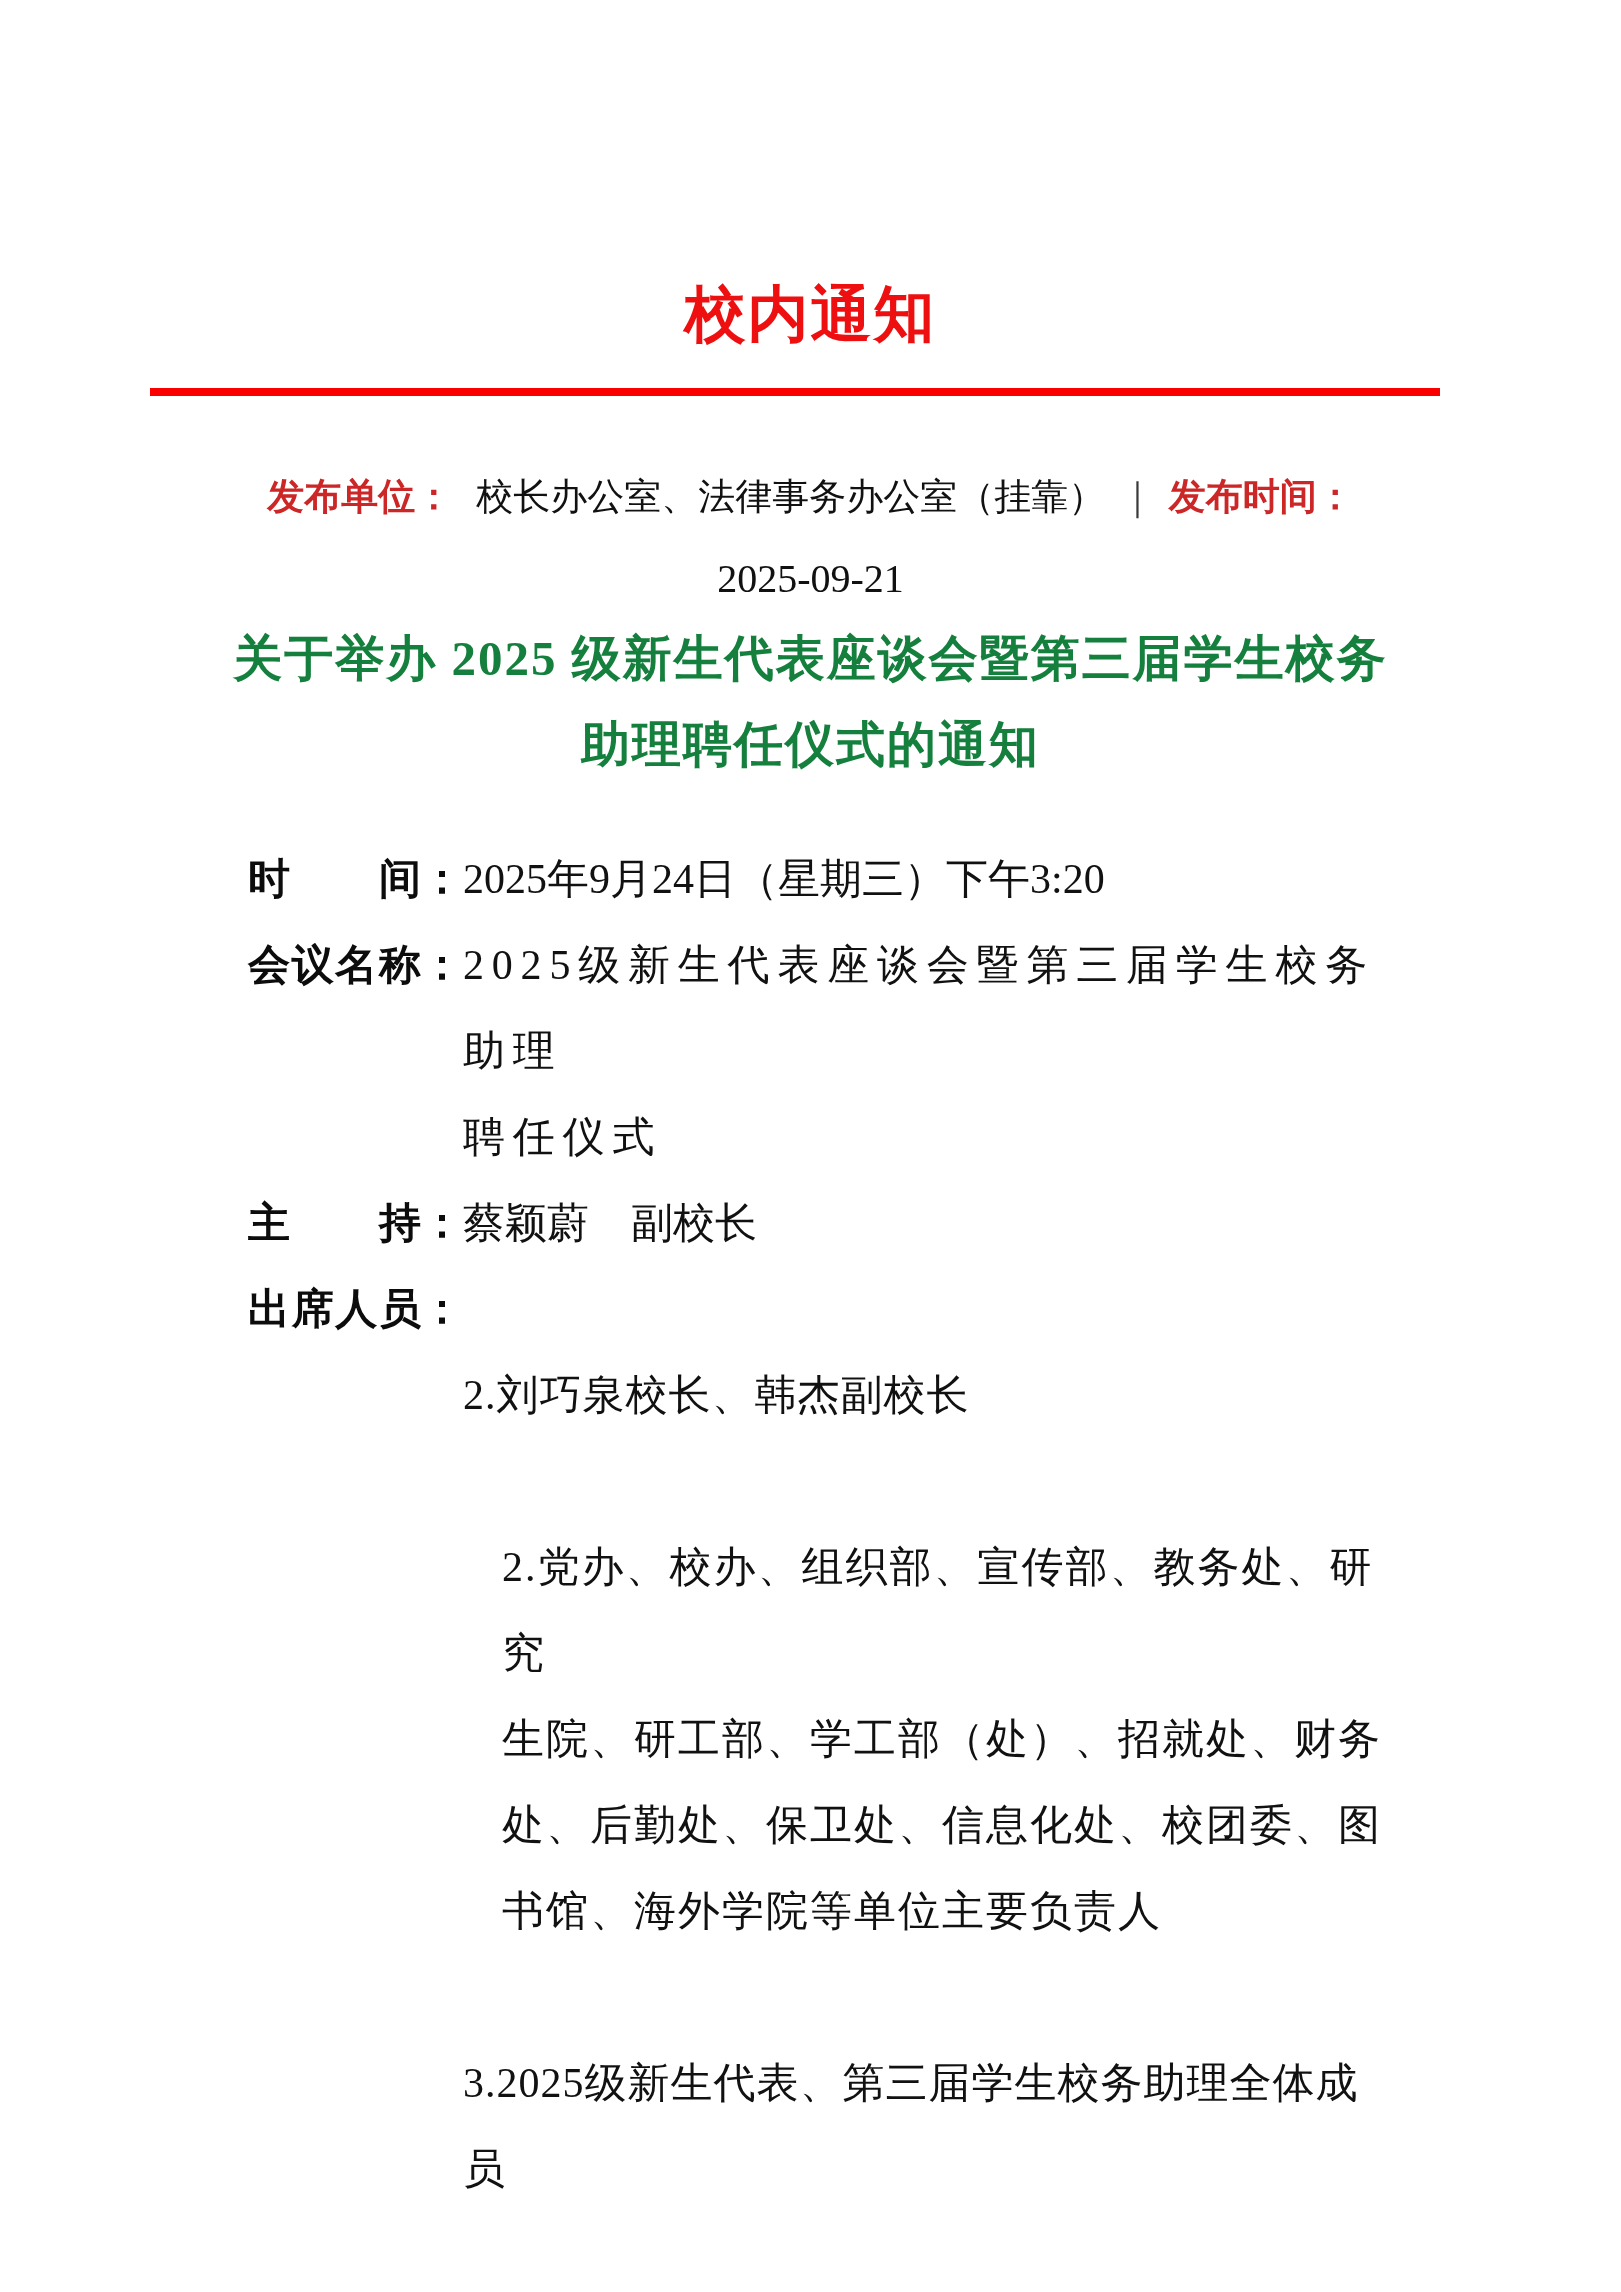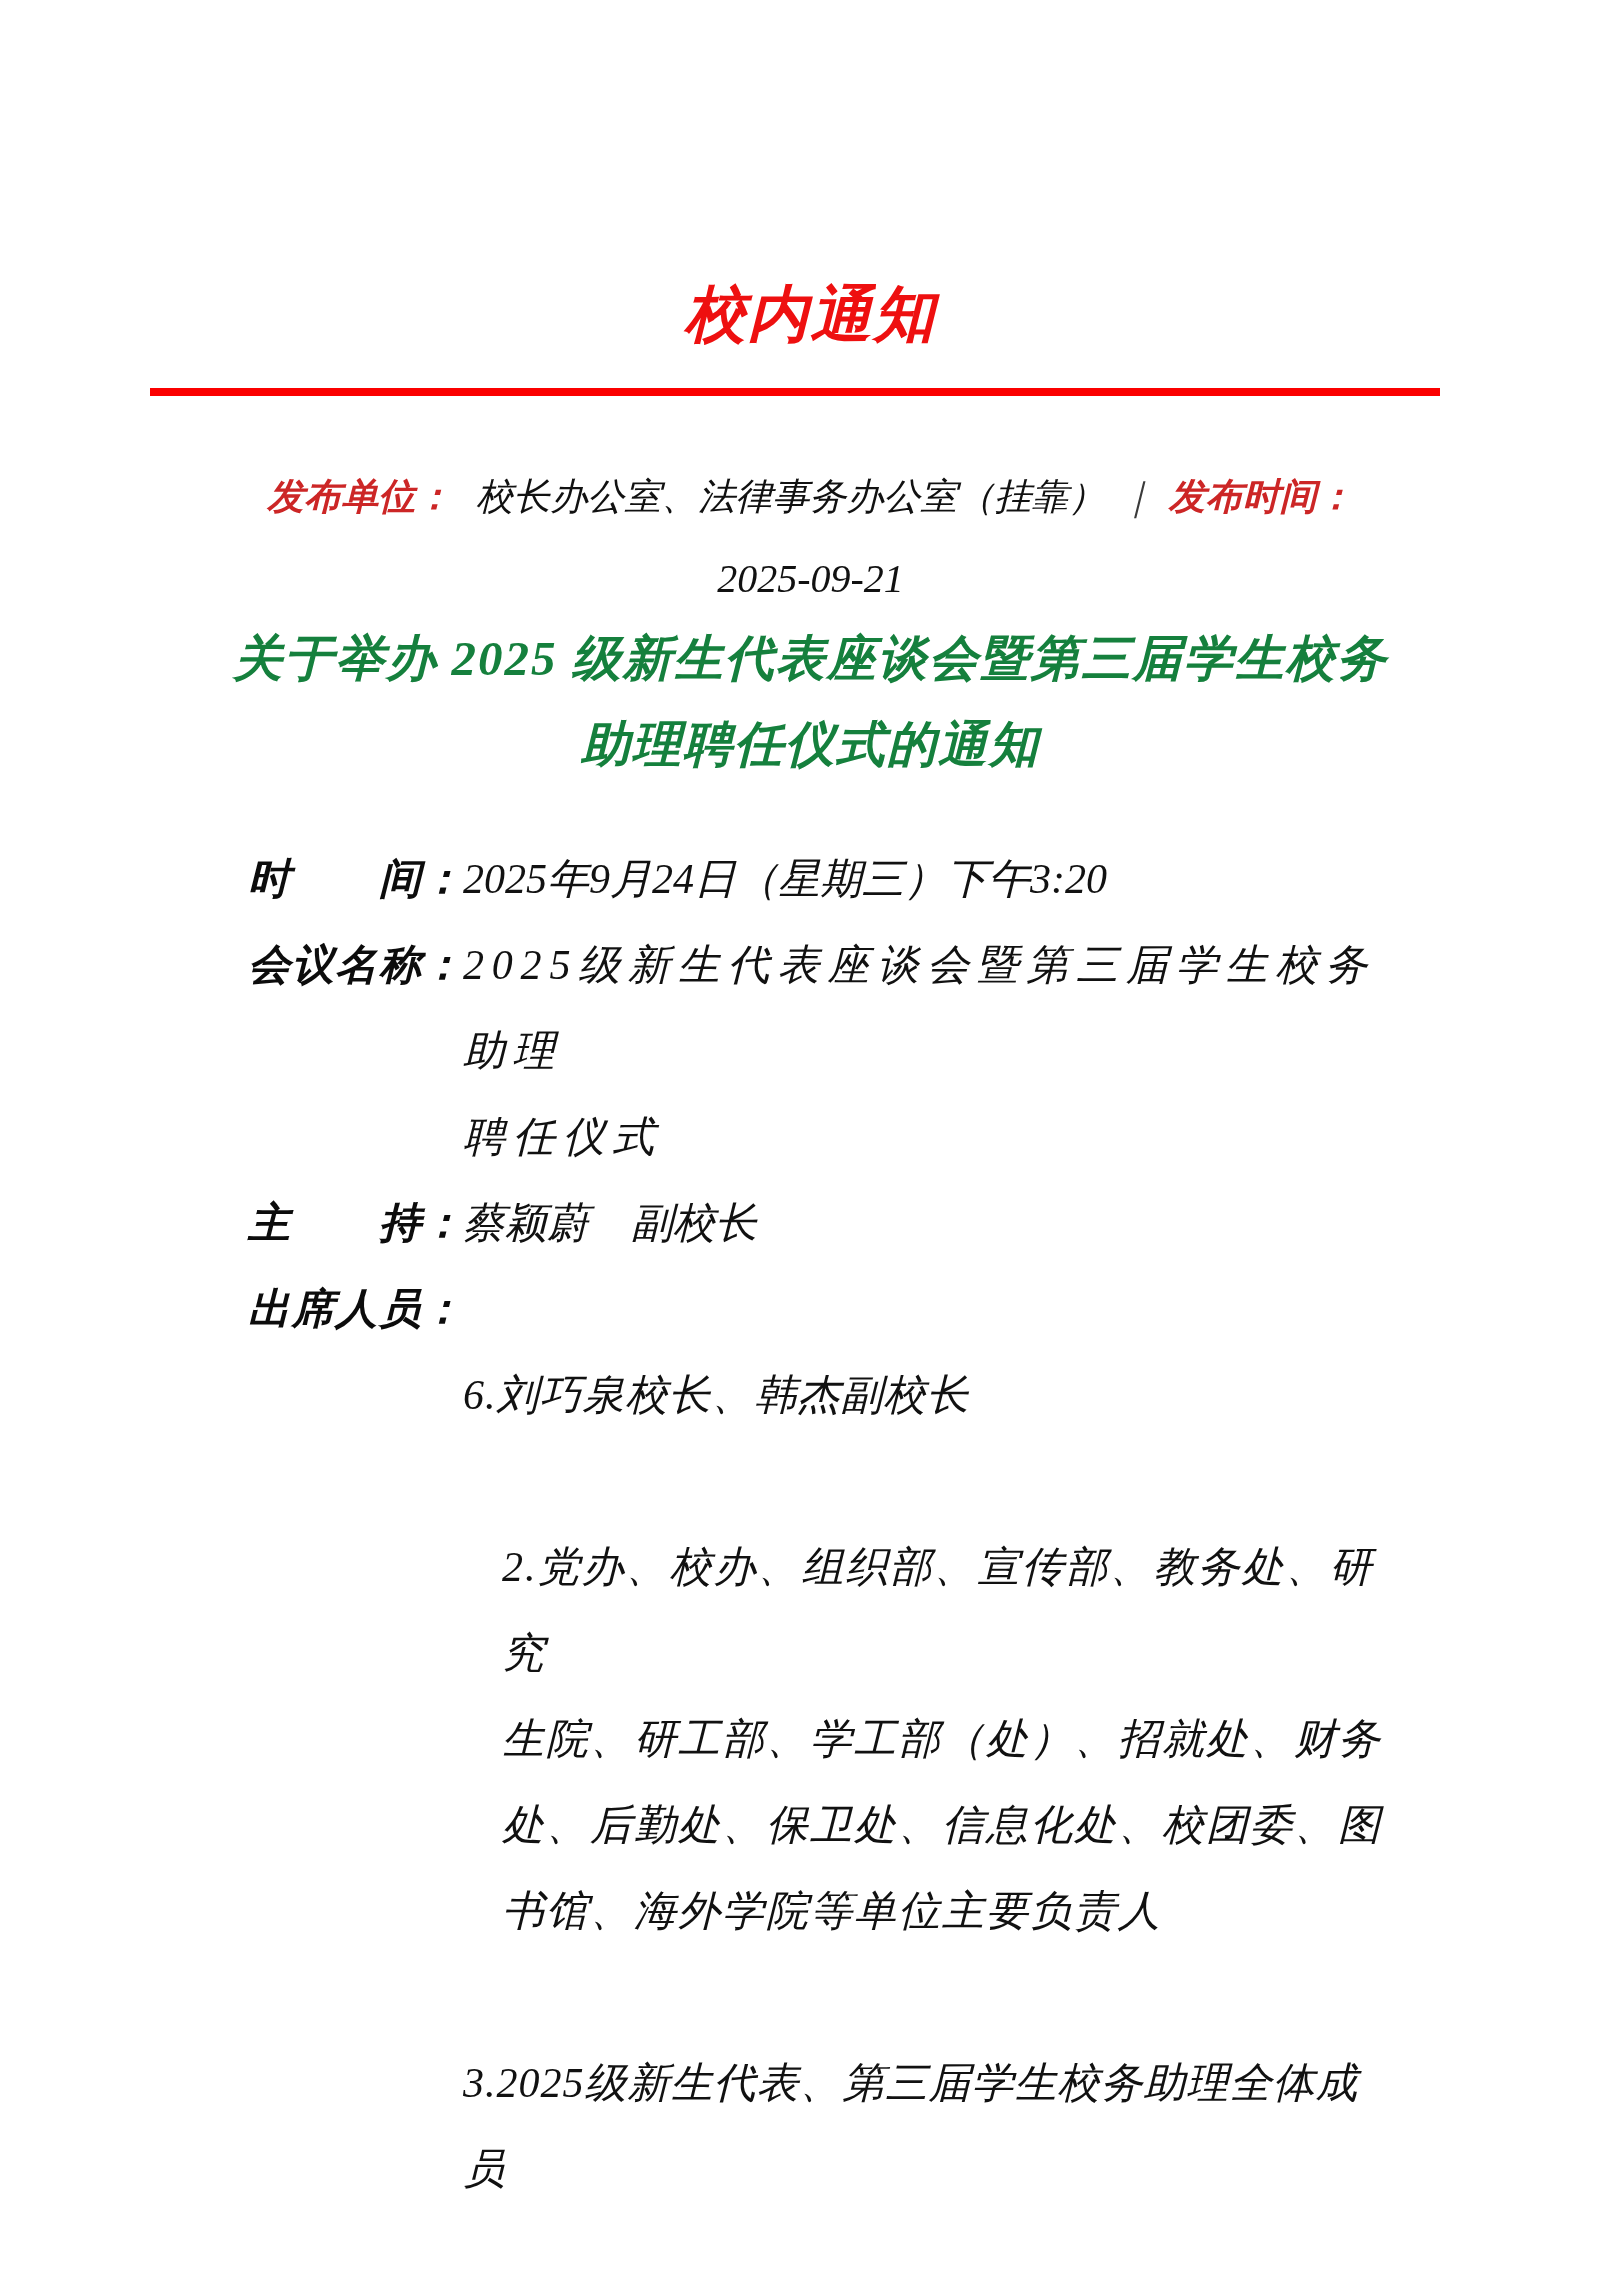--- a/index.html
+++ b/index.html
@@ -4,21 +4,20 @@
 <style>
   html,body{margin:0;padding:0;background:#ffffff;}
   .page{
     position:relative;
     width:1621px;
     height:2293px;
     background:#ffffff;
     overflow:hidden;
     font-family:"Liberation Serif","DejaVu Serif",serif;
     color:#111111;
-    font-style:italic;
   }
   .title{
     position:absolute;
     top:276px; left:0; width:1621px;
     text-align:center;
     font-size:61px;
     font-weight:bold;
     letter-spacing:2px;
     color:#ee1010;
     line-height:78px;
@@ -114,21 +113,21 @@
     </div>
 
     <div class="row">
       <span class="flabel"><span class="ltext">主持</span><span class="lcolon">：</span></span>
       <div class="fvalue">蔡颖蔚　副校长</div>
     </div>
 
     <div class="row">
       <span class="flabel"><span class="ltext">出席人员</span><span class="lcolon">：</span></span>
       <div class="fvalue">
-        <div class="att1">6.刘巧泉校长、韩杰副校长</div>
+        <div class="att1">2.刘巧泉校长、韩杰副校长</div>
         <div class="att2">2.党办、校办、组织部、宣传部、教务处、研究
 生院、研工部、学工部（处）、招就处、财务
 处、后勤处、保卫处、信息化处、校团委、图
 书馆、海外学院等单位主要负责人</div>
         <div class="att3">3.2025级新生代表、第三届学生校务助理全体成员</div>
       </div>
     </div>
 
   </div>
 

